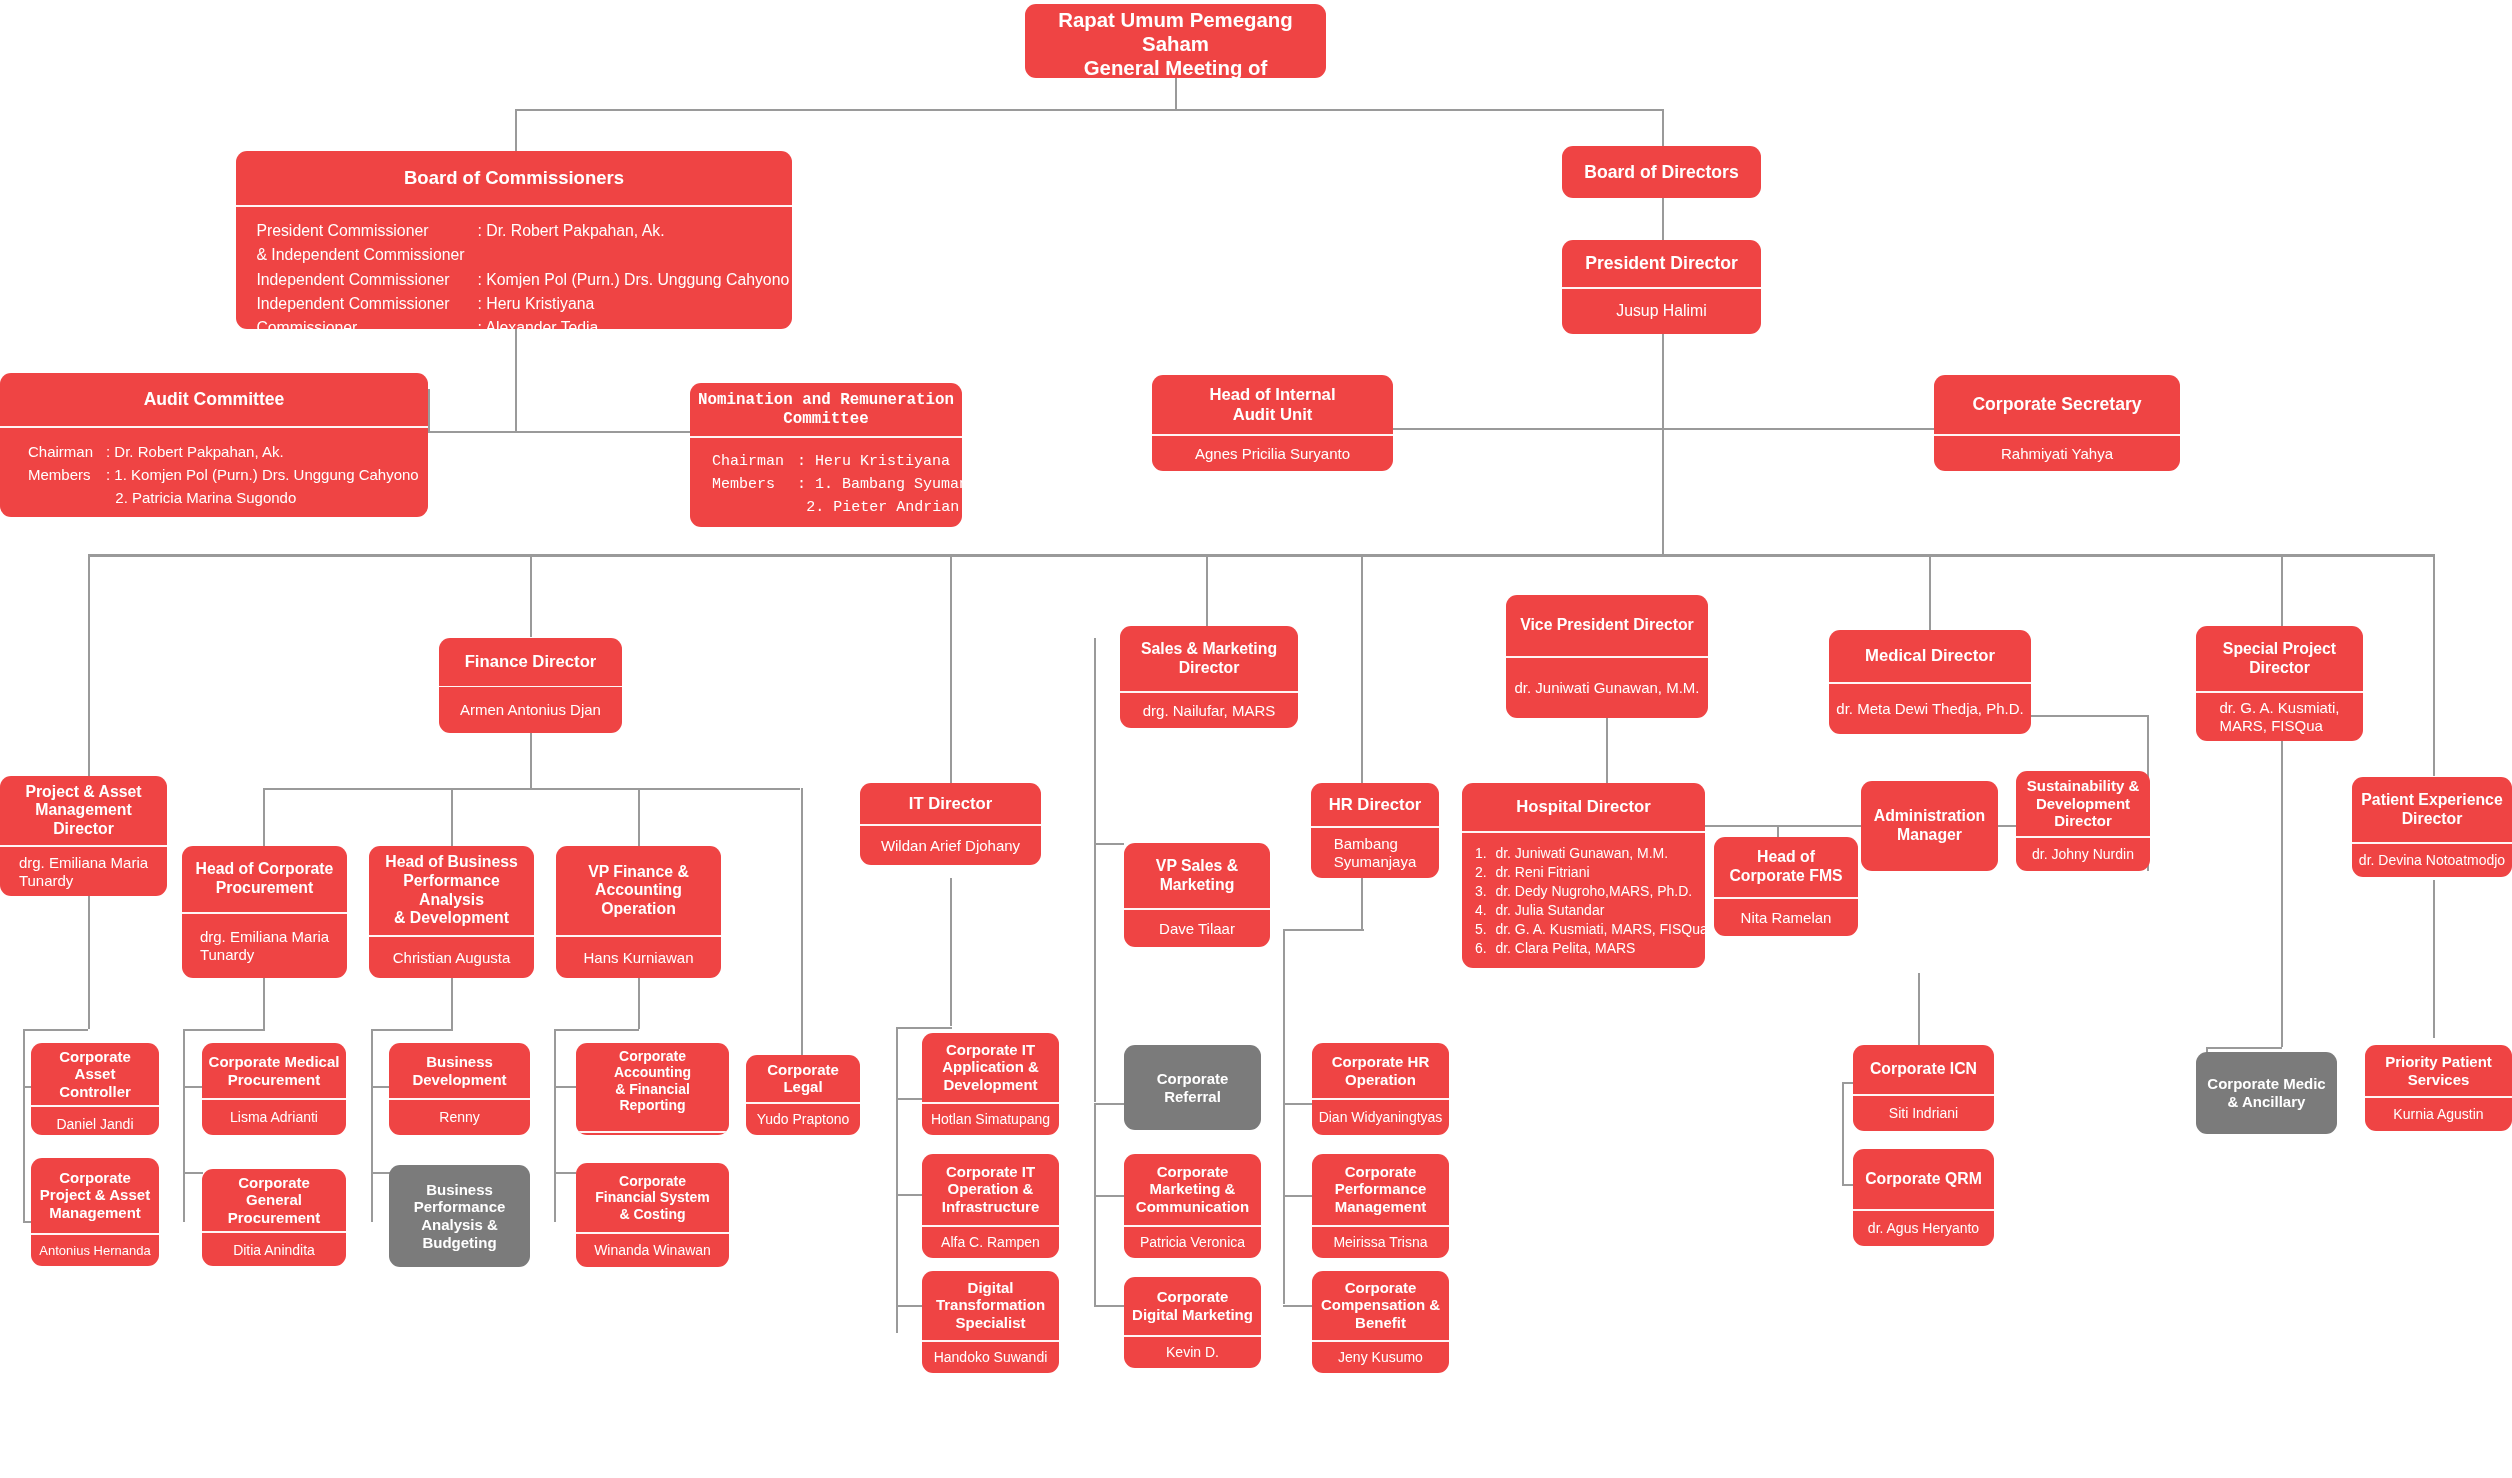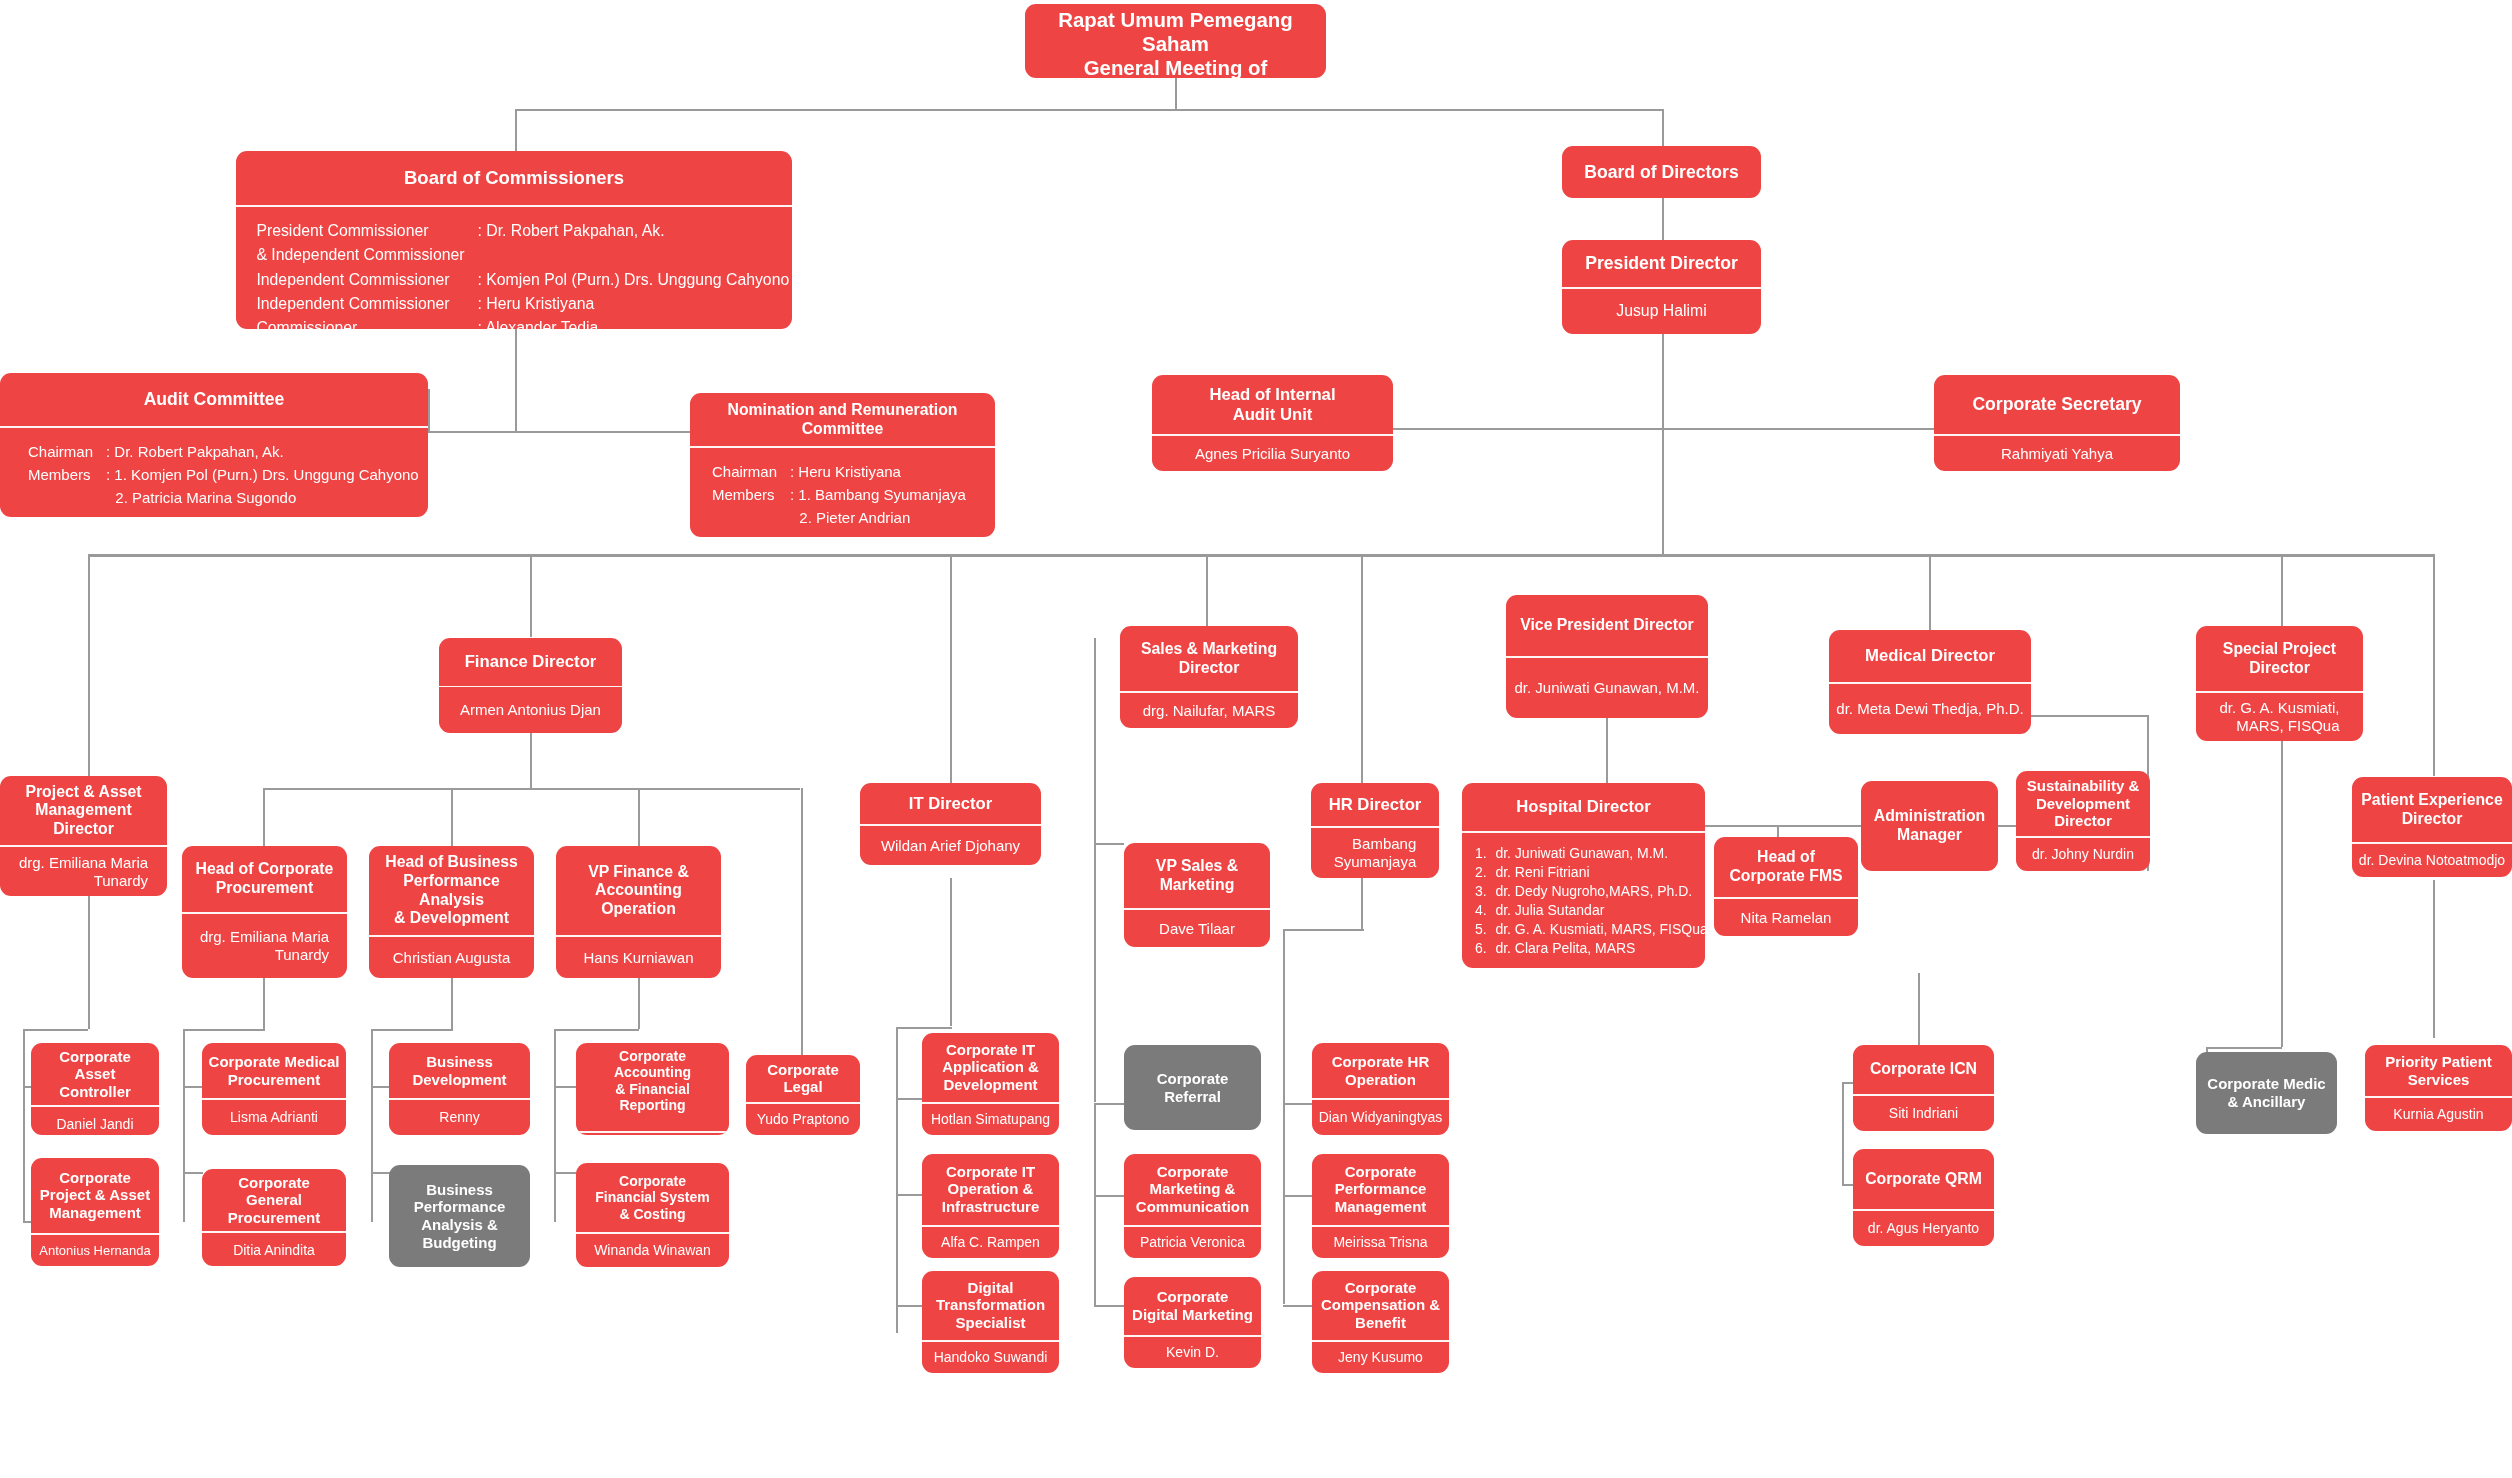--- a/index.html
+++ b/index.html
@@ -35,21 +35,21 @@
     text-align: center;
     display: flex;
     align-items: center;
     justify-content: center;
     flex: 1 1 auto;
     line-height: 1.18;
     padding: 4.6px 6.5px;
   }
   .divider { height: 1.9px; background: #ffffff; flex: 0 0 1.9px; opacity: .95; }
   .person {
-    text-align: right;
+    text-align: left;
     display: flex;
     align-items: center;
     justify-content: center;
     flex: 1 1 auto;
     line-height: 1.18;
     padding: 4.6px 5.6px;
     font-weight: normal;
   }
   
   .f22 .title, .f22 .person { font-size: 20.4px; }
@@ -238,21 +238,21 @@
         </tr>
         <tr>
           <td class="lbl"></td>
           <td style="padding-left:9.3px;">  2. Patricia Marina Sugondo</td>
         </tr>
       </tbody>
         </table>
     </div>
   </div>
 
-  <div class="node" style="left:690px; top:393px; width:305px; height:144px;">
+  <div class="node" style="left:690px; top:383px; width:272px; height:144px;font-family:Liberation Mono, monospace;">
     <div class="title" style="font-size:15.8px; flex:0 0 53px;">Nomination and Remuneration Committee</div>
     <div class="divider"></div>
     <div class="roster" style="font-size:15px; padding-left:22px;">
       <table>
         <tbody>
             <tr>
           <td class="lbl">Chairman</td>
           <td>: Heru Kristiyana</td>
         </tr>
         <tr>

